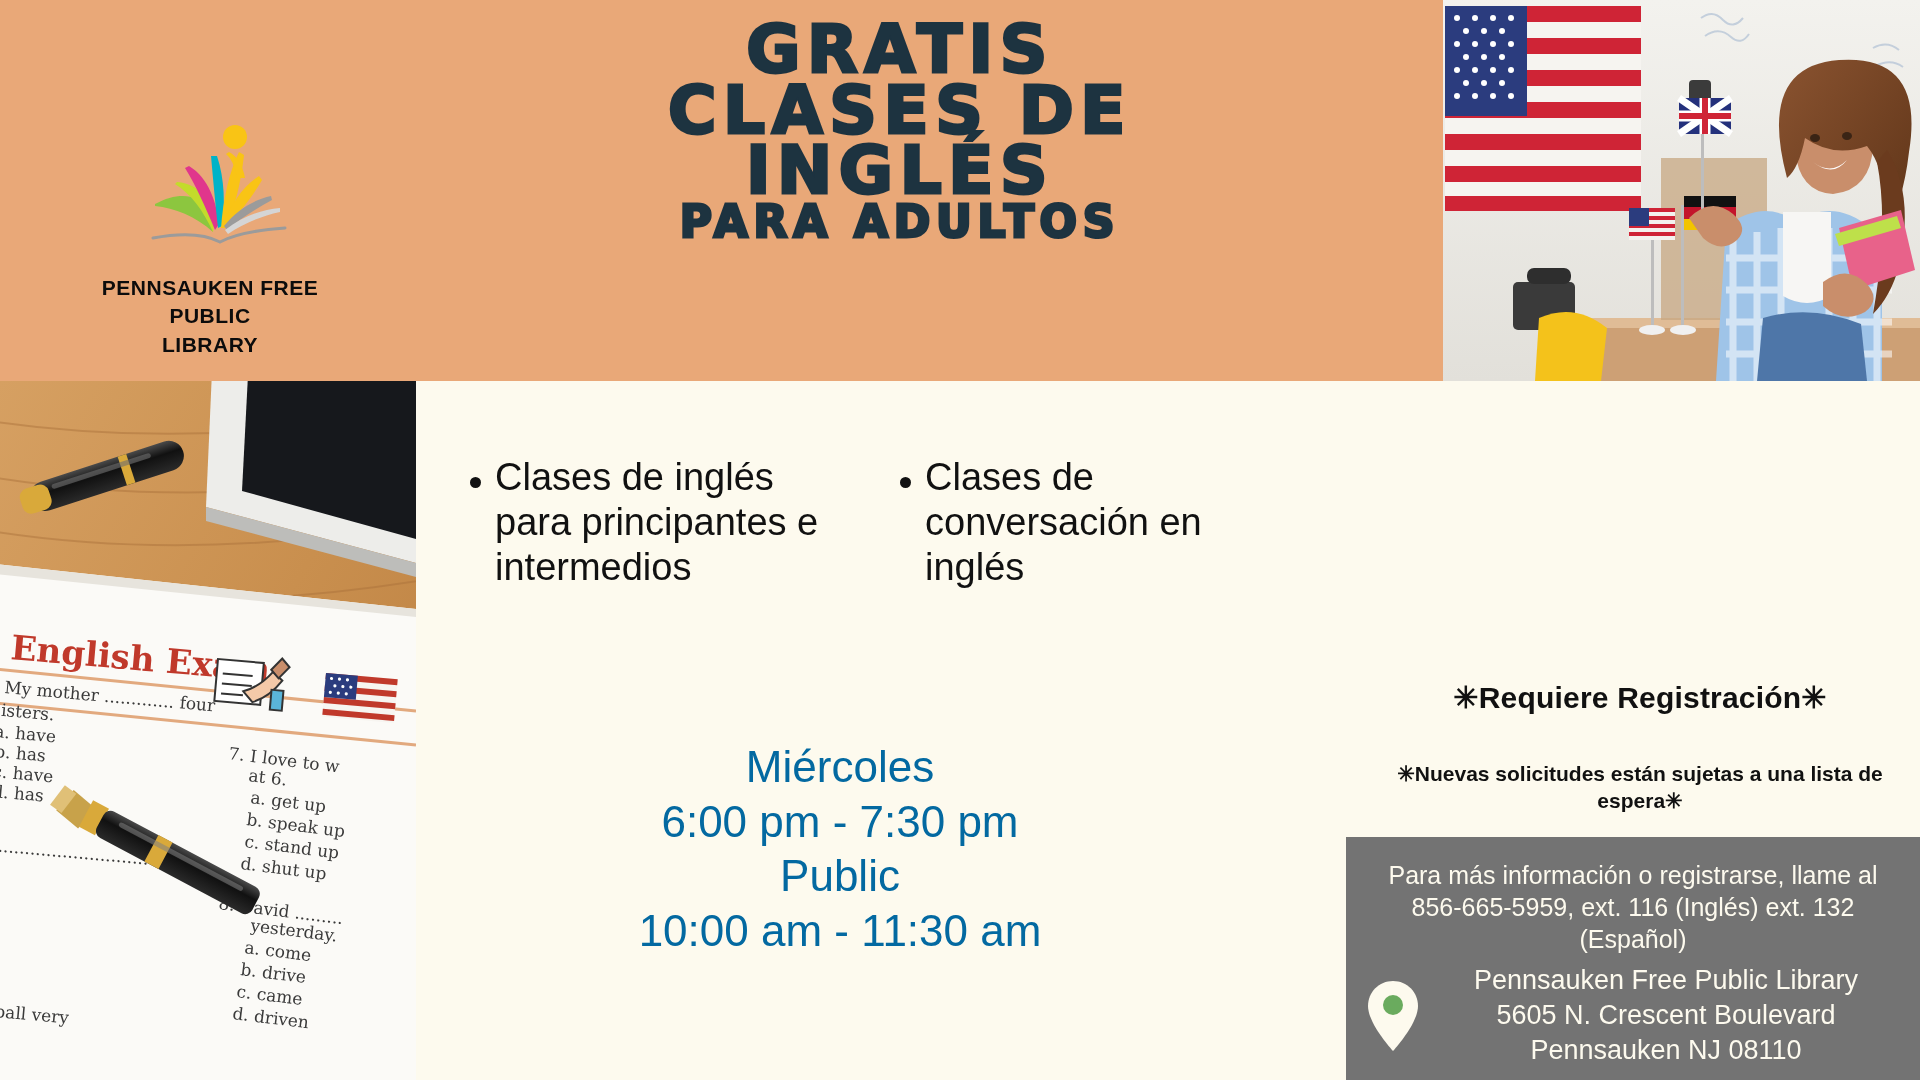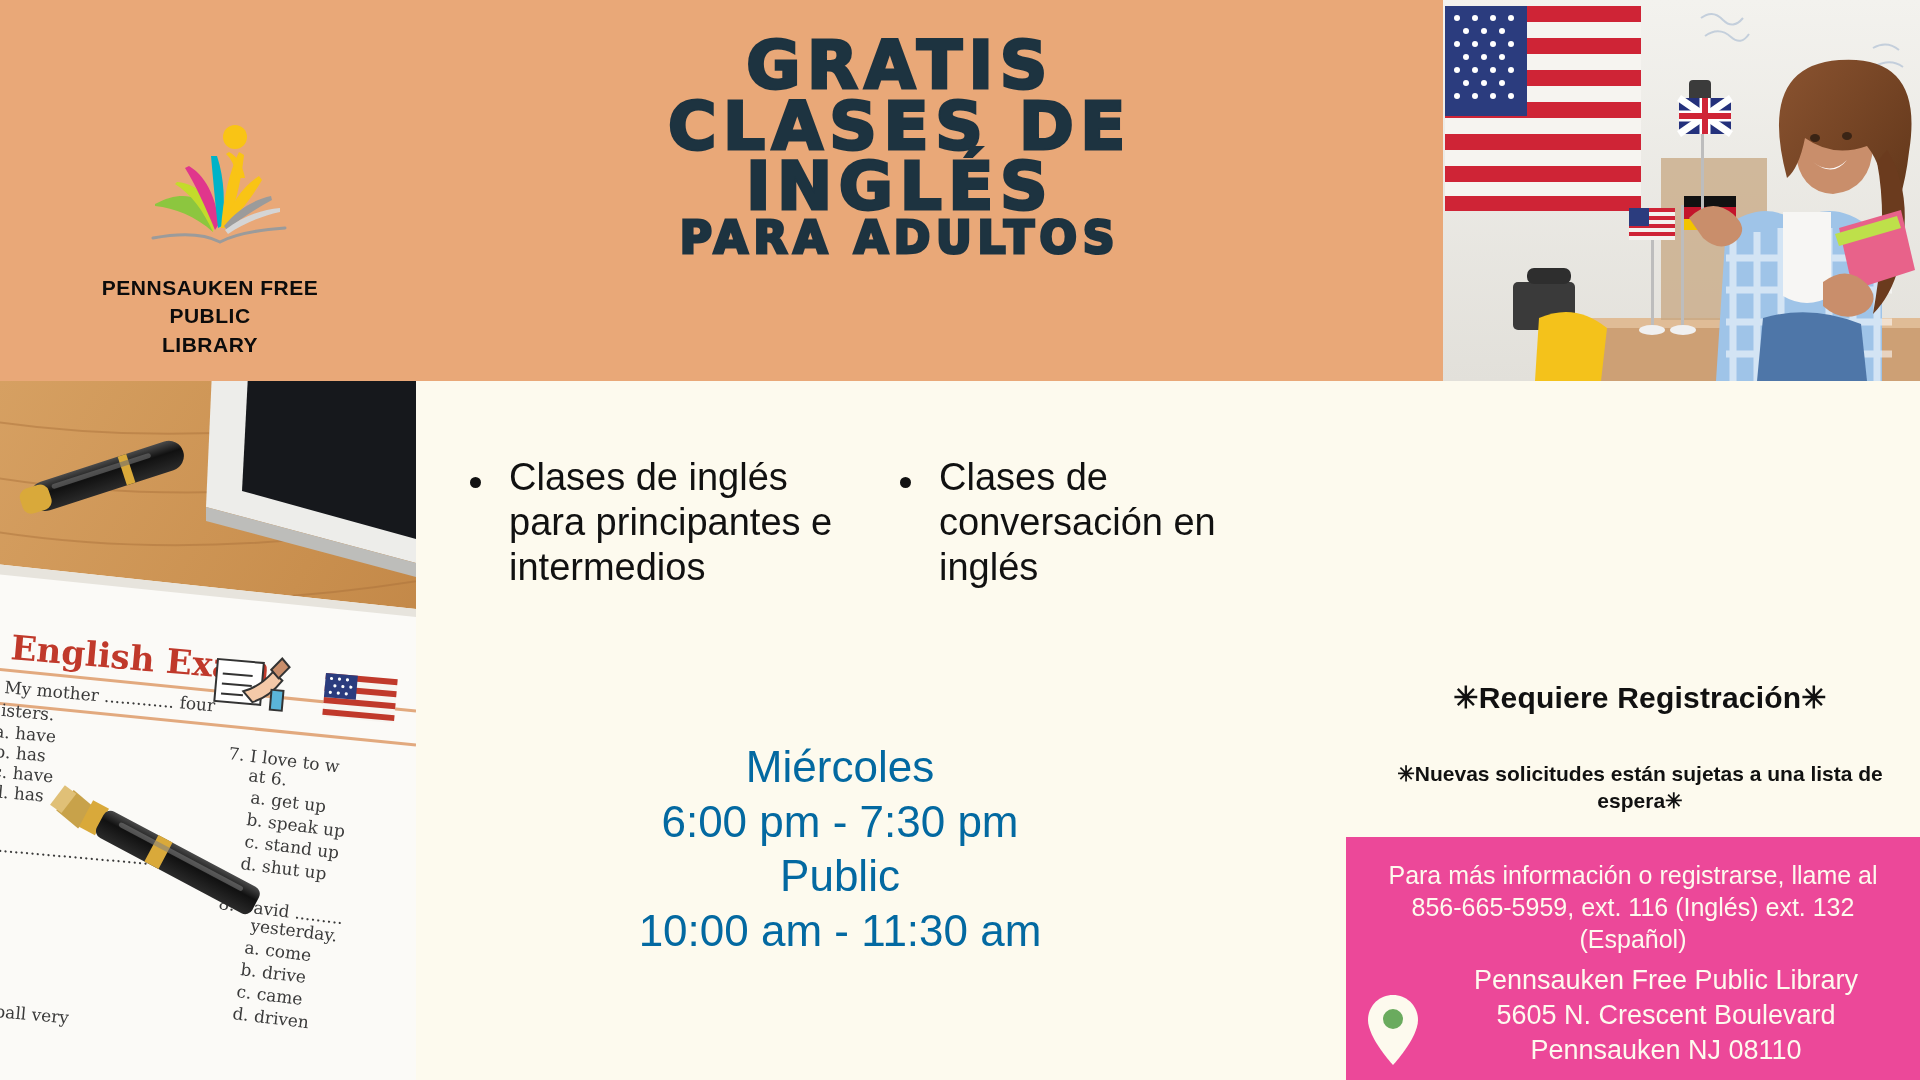--- a/index.html
+++ b/index.html
@@ -22,21 +22,21 @@
   .logo-mark{width:170px;height:130px;margin:0 auto;display:block;}
   .logo-text{
     margin-top:24px;
     font-size:21px;font-weight:bold;color:#0c0c0c;
     letter-spacing:.5px;line-height:1.35;
     font-family:"Liberation Sans", sans-serif;
   }
 
   
   .headline{
-    position:absolute;left:420px;top:36px;width:960px;text-align:center;
+    position:absolute;left:420px;top:20px;width:960px;text-align:center;
     color:#1D3340;
   }
   .hl-line{
     font-family:"DejaVu Sans", sans-serif;
     font-weight:bold;
     letter-spacing:.10em;
     line-height:.92;
     -webkit-text-stroke:3px #1D3340;
     paint-order:stroke fill;
   }
@@ -45,21 +45,21 @@
   .hl-3{font-size:66px;}
   .hl-4{font-size:44px;letter-spacing:.13em;}
 
   
   .photo{position:absolute;overflow:hidden;}
   .photo-top-right{left:1443px;top:0;width:477px;height:381px;}
   .photo-bottom-left{left:0;top:381px;width:416px;height:699px;}
 
   
   .bullets{position:absolute;left:470px;top:455px;width:880px;display:flex;gap:40px;}
-  .bullet{display:flex;align-items:flex-start;gap:28px;}
+  .bullet{display:flex;align-items:flex-start;gap:14px;}
   .bullet .dot{
     width:11px;height:11px;border-radius:50%;background:#111;
     flex:0 0 auto;margin-top:22px;
   }
   .bullet .btext{
     font-size:38px;line-height:1.18;color:#111;
     font-family:"Liberation Sans", sans-serif;
   }
   .bullet-a{width:390px;}
   .bullet-b{width:330px;}
@@ -77,28 +77,28 @@
     font-size:30px;font-weight:bold;color:#111;letter-spacing:.2px;
   }
   .reg-sub{
     position:absolute;left:1370px;top:760px;width:540px;text-align:center;
     font-size:21px;font-weight:bold;color:#111;line-height:1.3;
   }
 
   
   .green-box{
     position:absolute;left:1346px;top:837px;width:574px;height:243px;
-    background:#ec4899;color:#FDFAEE;
+    background:#737373;color:#FDFAEE;
   }
   .gb-phone{
     padding:22px 26px 0 26px;text-align:center;
     font-size:25px;line-height:1.28;
   }
   .gb-addr-row{
-    display:flex;align-items:flex-end;gap:10px;padding:8px 20px 0 18px;
+    display:flex;align-items:center;gap:10px;padding:8px 20px 0 18px;
   }
   .pin-icon{flex:0 0 auto;width:58px;height:76px;}
   .gb-addr{
     flex:1;text-align:center;font-size:27px;line-height:1.3;
   }
 </style>
 </head>
 <body>
 
 <div id="flyer">

